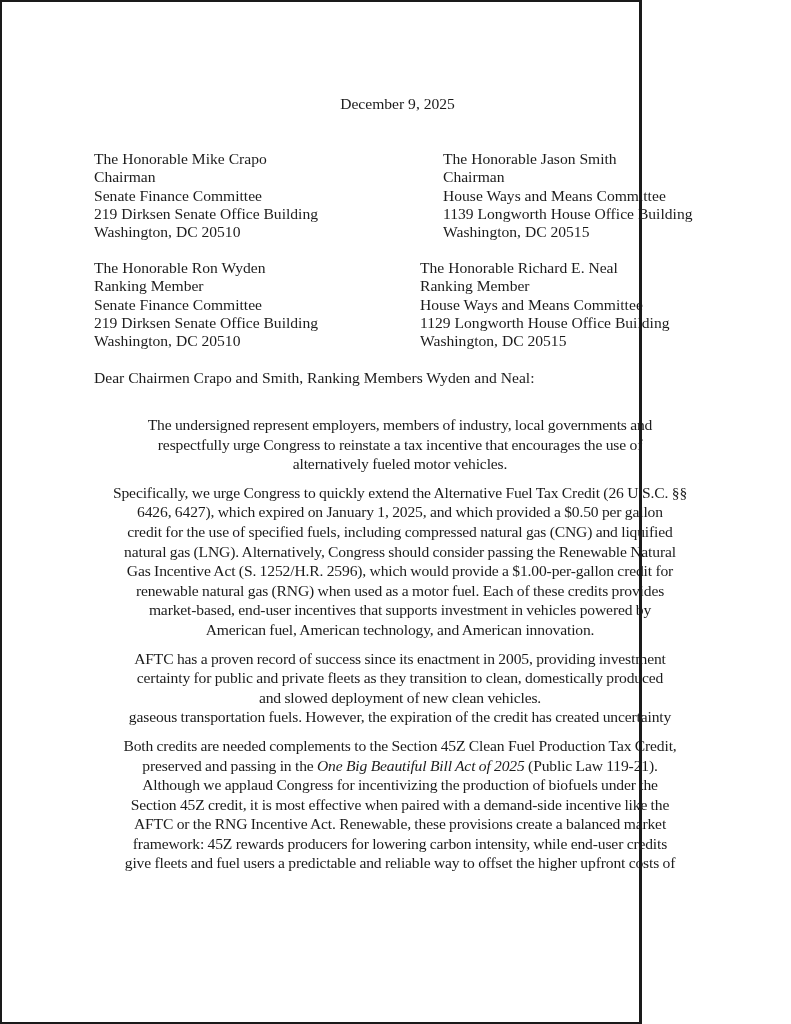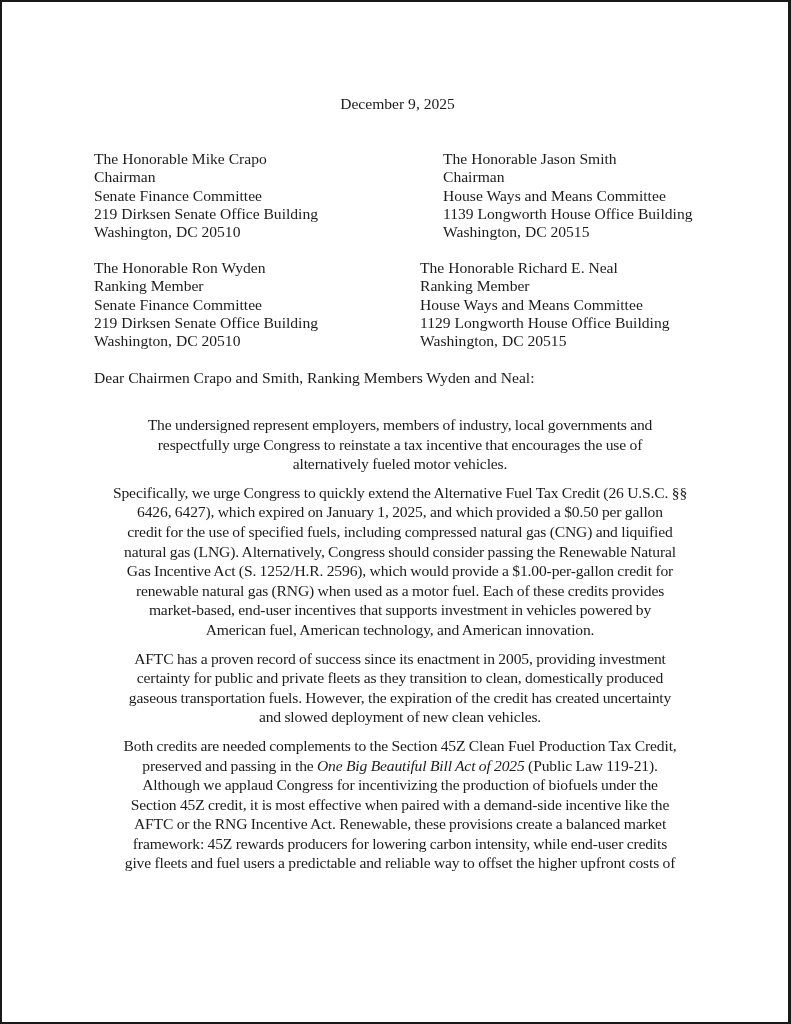--- a/index.html
+++ b/index.html
@@ -1,19 +1,19 @@
 <!DOCTYPE html>
 <html><head>
   <meta charset="utf-8">
   <style>
     html, body { margin: 0; padding: 0; background: #ffffff; }
     body { width: 791px; height: 1024px; overflow: hidden; }
     .page {
       position: absolute; left: 0; top: 0;
-      width: 791px; height: 1024px;
+      width: 642px; height: 1024px;
       box-sizing: border-box;
       border: 2px solid #1a1a1a;
       border-right-width: 3px;
       background: #ffffff;
       font-family: "Liberation Serif", "DejaVu Serif", serif;
       color: #1c1c1c;
       font-size: 15.6px;
     }
     .date {
       position: absolute; top: 92px; left: 0; width: 791px;
@@ -99,22 +99,22 @@
       <span class="ln">natural gas (LNG). Alternatively, Congress should consider passing the Renewable Natural</span>
       <span class="ln">Gas Incentive Act (S. 1252/H.R. 2596), which would provide a $1.00-per-gallon credit for</span>
       <span class="ln">renewable natural gas (RNG) when used as a motor fuel. Each of these credits provides</span>
       <span class="ln">market-based, end-user incentives that supports investment in vehicles powered by</span>
       <span class="ln">American fuel, American technology, and American innovation.</span>
     </p>
 
     <p class="para">
       <span class="ln">AFTC has a proven record of success since its enactment in 2005, providing investment</span>
       <span class="ln">certainty for public and private fleets as they transition to clean, domestically produced</span>
+      <span class="ln">and slowed deployment of new clean vehicles.</span>
       <span class="ln">gaseous transportation fuels. However, the expiration of the credit has created uncertainty</span>
-      <span class="ln">and slowed deployment of new clean vehicles.</span>
     </p>
 
     <p class="para">
       <span class="ln">Both credits are needed complements to the Section 45Z Clean Fuel Production Tax Credit,</span>
       <span class="ln"><span>preserved and passing in the </span><em>One Big Beautiful Bill Act of 2025</em><span> (Public Law 119-21).</span></span>
       <span class="ln">Although we applaud Congress for incentivizing the production of biofuels under the</span>
       <span class="ln">Section 45Z credit, it is most effective when paired with a demand-side incentive like the</span>
       <span class="ln">AFTC or the RNG Incentive Act. Renewable, these provisions create a balanced market</span>
       <span class="ln">framework: 45Z rewards producers for lowering carbon intensity, while end-user credits</span>
       <span class="ln">give fleets and fuel users a predictable and reliable way to offset the higher upfront costs of</span>

